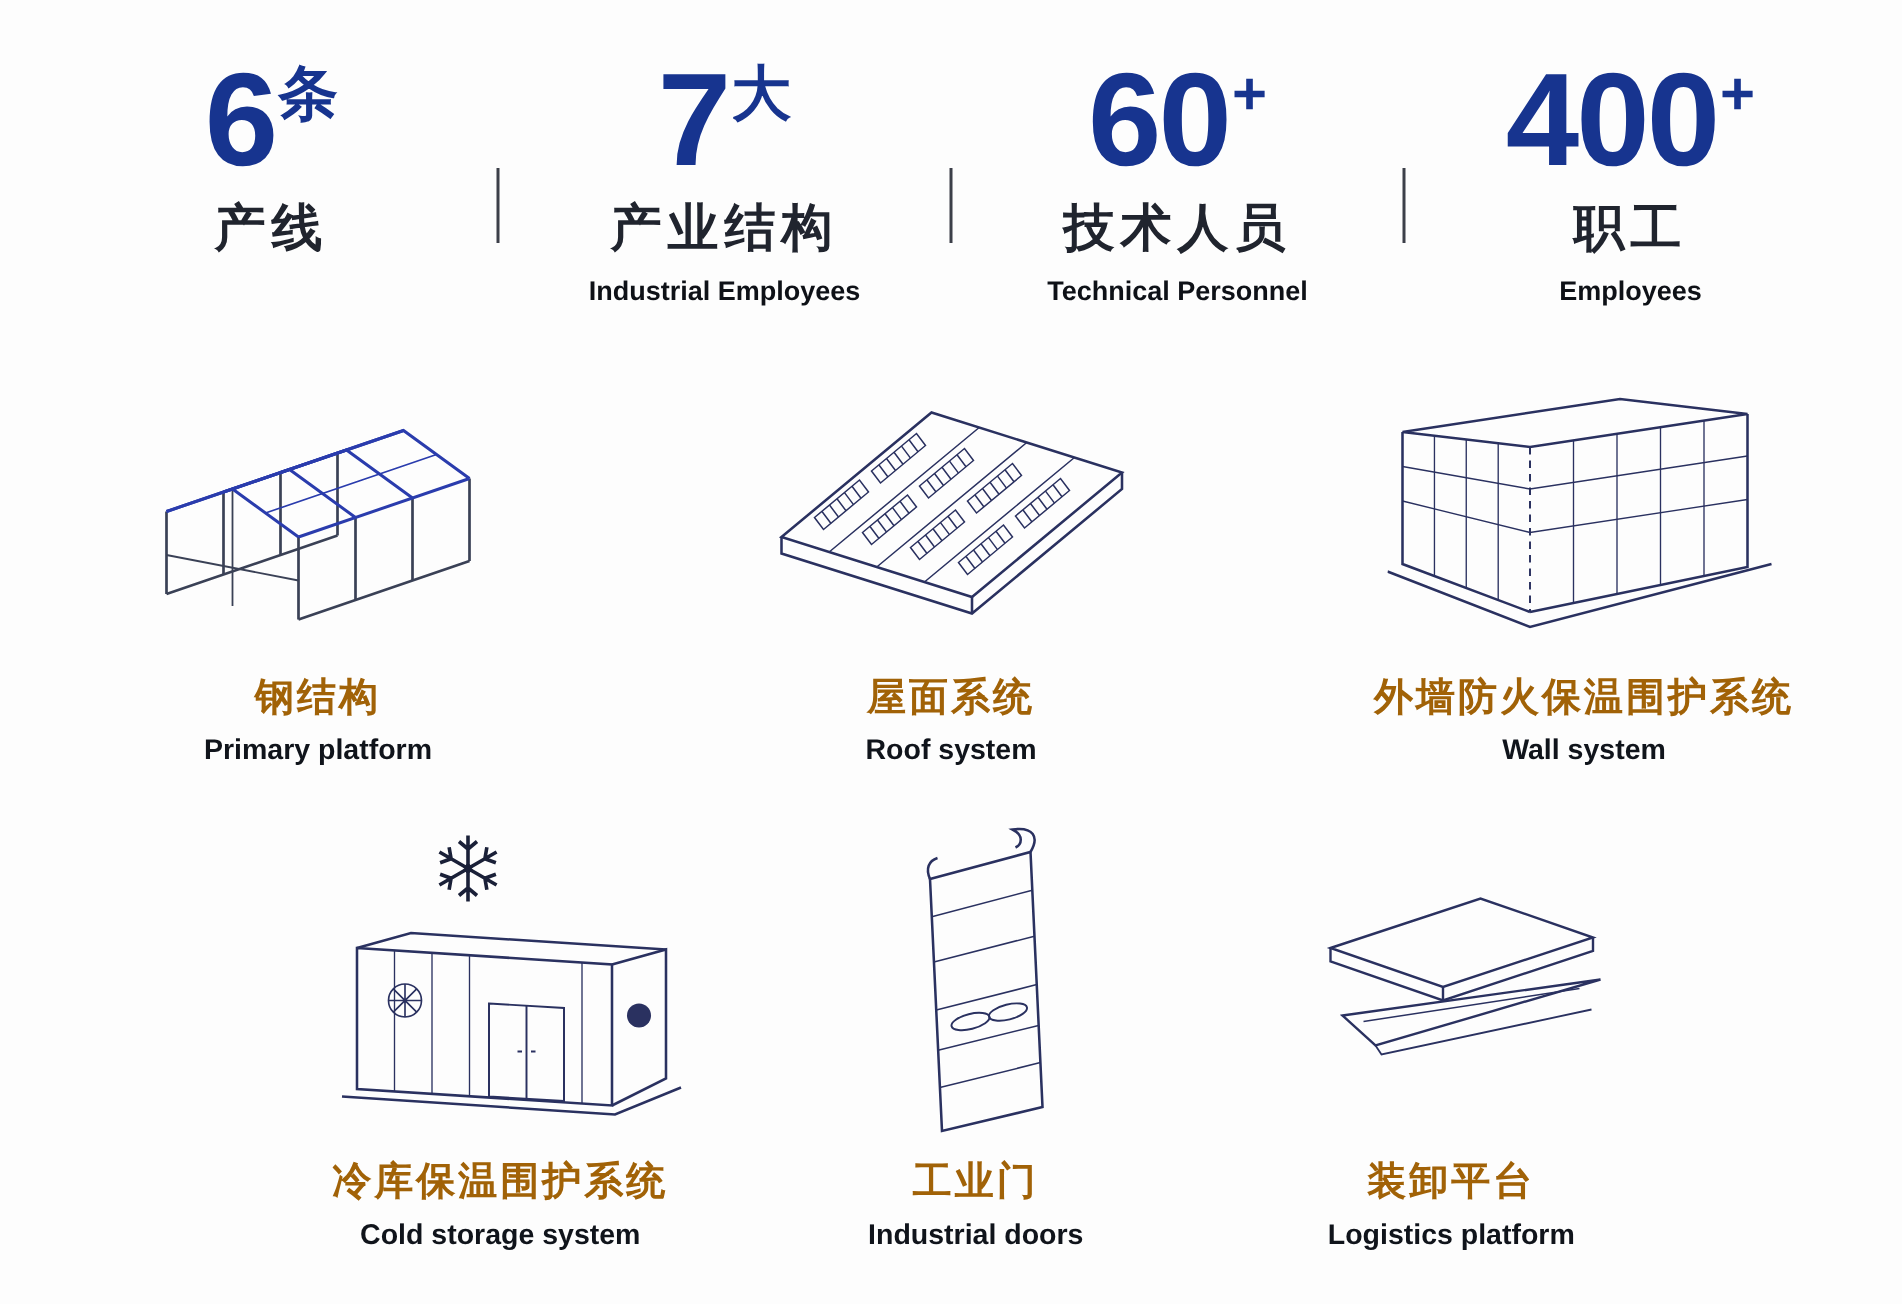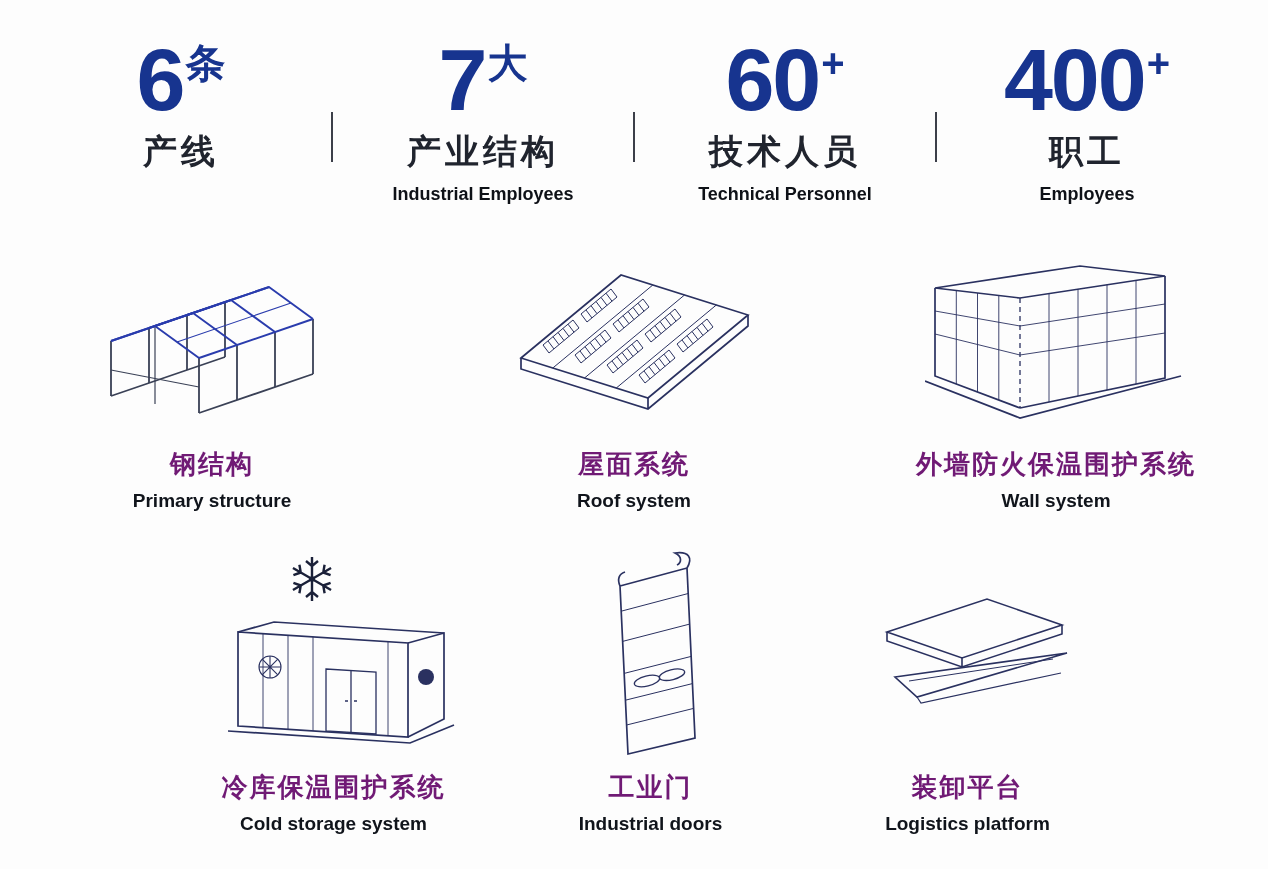--- a/index.html
+++ b/index.html
@@ -28,21 +28,21 @@
   
   .prow { display:flex; justify-content:center; }
   .prow1 { margin-top:36px; }
   .prow2 { margin-top:34px; }
   .prow1 .cell { width:422px; }
   .prow2 .cell { width:317px;padding-left:33px; }
   .cell { display:flex; flex-direction:column; align-items:center; }
   .icon-box { display:flex; align-items:center; justify-content:center; }
   .prow1 .icon-box { height:196px; }
   .prow2 .icon-box { height:214px; }
-  .p-zh { font-size:26px; font-weight:bold; letter-spacing:2px; color:#701a75; margin-top:10px; }
+  .p-zh { font-size:26px; font-weight:bold; letter-spacing:2px; color:#a16207; margin-top:10px; }
   .p-en { font-size:19px; font-weight:600; color:#10141b; margin-top:8px; }
   svg { display:block; }
 </style>
 </head>
 <body>
 
 <div class="page">
 
   <div class="stats-row">
 
@@ -111,21 +111,21 @@
             <path d="M106,69 L150,54 L194,86"></path>
             <path d="M144,56 L188,41 L232,73"></path>
             <path d="M74,80 L188,41"></path>
             <path d="M30,95 L144,56"></path>
             <path d="M118,112 L232,73"></path>
             <path d="M52,87.5 L166,48.5 M96,96 L210,57" stroke-width="1.1"></path>
           </g>
         </svg>
       </div>
       <div class="p-zh">钢结构</div>
-      <div class="p-en">Primary structure</div>
+      <div class="p-en">Primary platform</div>
     </div>
 
     <div class="cell">
       <div class="icon-box">
         <svg width="262" height="172" viewBox="0 0 262 172" fill="none">
           <defs>
             <g id="sk" stroke="#2a3160" stroke-width="1">
               <path d="M0,0 l30,-25 l6,8 l-30,25 z"></path>
               <path d="M5,-4 l6,8 M10,-8.3 l6,8 M15,-12.5 l6,8 M20,-16.6 l6,8 M25,-20.8 l6,8"></path>
             </g>

